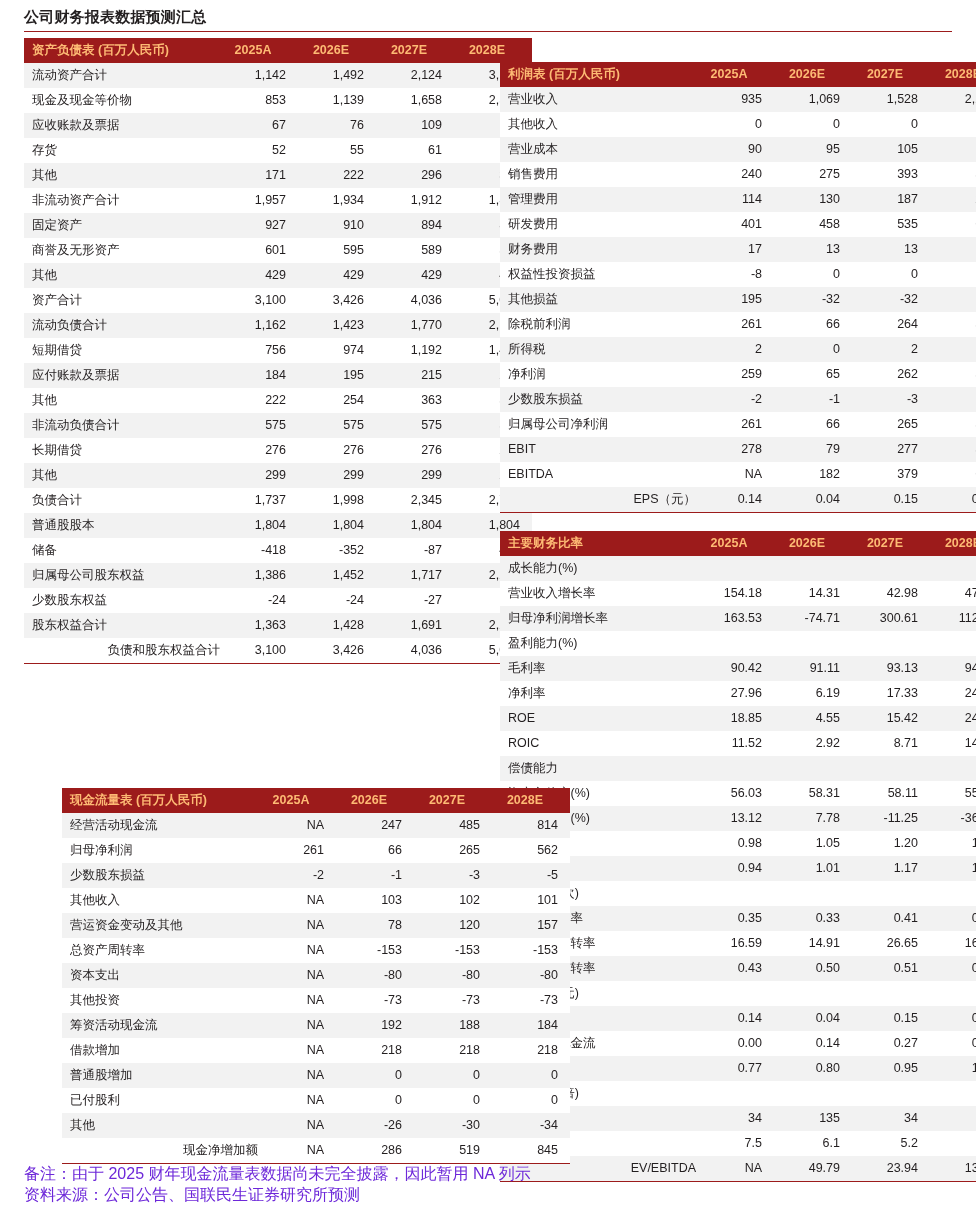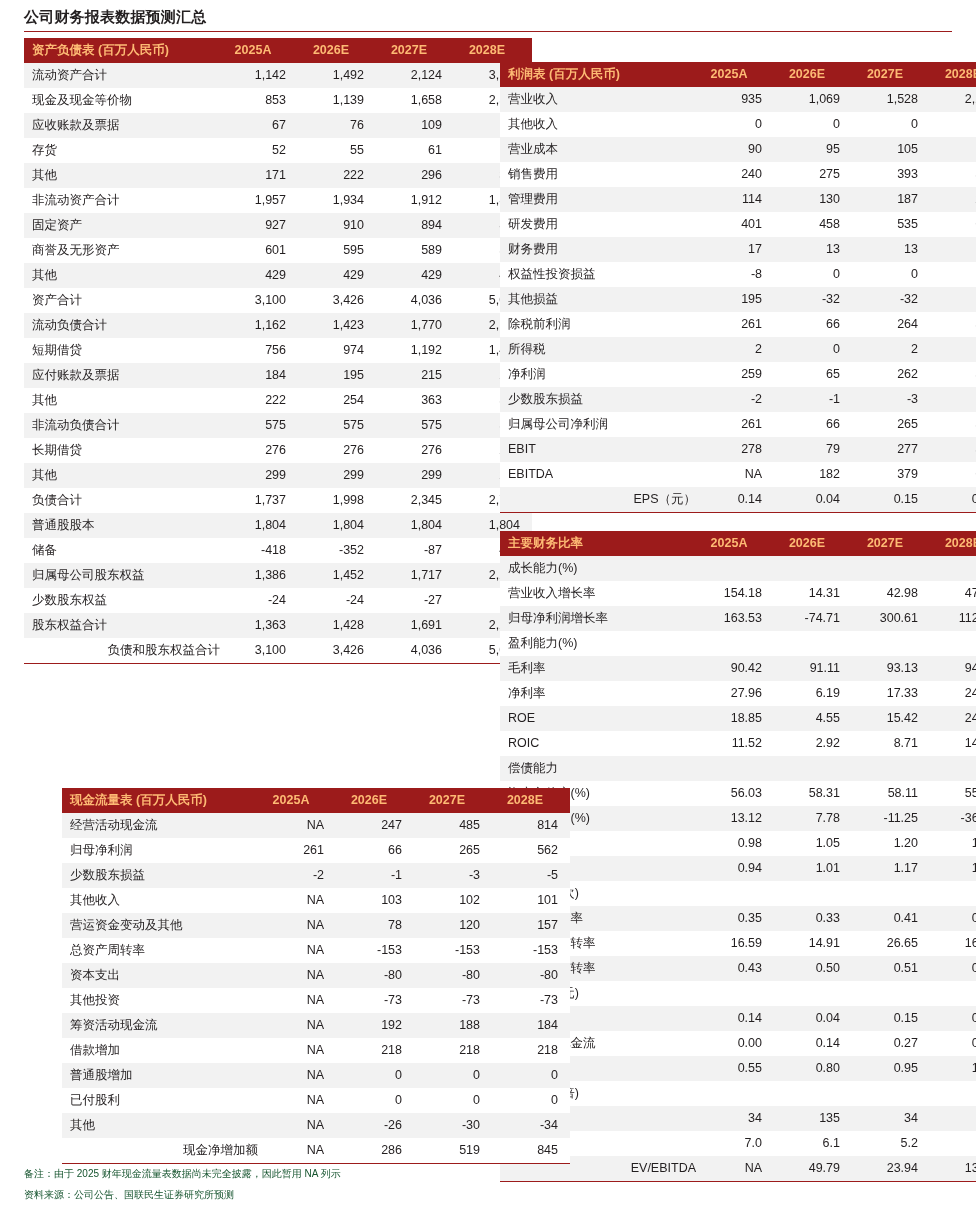--- a/index.html
+++ b/index.html
@@ -106,22 +106,22 @@
   }
   table.fin tbody tr.last td {
     border-bottom: 1.5px solid #9c1b1b;
     text-align: right;
   }
   .footnotes {
     position: absolute;
     left: 24px;
     top: 1163px;
     width: 660px;
-    font-size: 10px;
-    color: #14532d;
+    font-size: 16px;
+    color: #6d28d9;
     line-height: 21px;
   }
   .footnotes div {
     white-space: nowrap;
   }
 </style>
 </head>
 <body>
 
 <div class="page">
@@ -595,42 +595,42 @@
           </tr>
           <tr class="even">
             <td class="lbl">每股经营现金流</td>
             <td class="num">0.00</td>
             <td class="num">0.14</td>
             <td class="num">0.27</td>
             <td class="num">0.45</td>
           </tr>
           <tr class="odd">
             <td class="lbl">每股净资产</td>
-            <td class="num">0.55</td>
+            <td class="num">0.77</td>
             <td class="num">0.80</td>
             <td class="num">0.95</td>
             <td class="num">1.26</td>
           </tr>
           <tr class="even section">
             <td class="lbl">估值分析(倍)</td>
             <td class="num"></td>
             <td class="num"></td>
             <td class="num"></td>
             <td class="num"></td>
           </tr>
           <tr class="odd">
             <td class="lbl">P/E</td>
             <td class="num">34</td>
             <td class="num">135</td>
             <td class="num">34</td>
             <td class="num">16</td>
           </tr>
           <tr class="even">
             <td class="lbl">P/B</td>
-            <td class="num">7.0</td>
+            <td class="num">7.5</td>
             <td class="num">6.1</td>
             <td class="num">5.2</td>
             <td class="num">3.9</td>
           </tr>
           <tr class="odd last">
             <td class="lbl">EV/EBITDA</td>
             <td class="num">NA</td>
             <td class="num">49.79</td>
             <td class="num">23.94</td>
             <td class="num">13.53</td>

